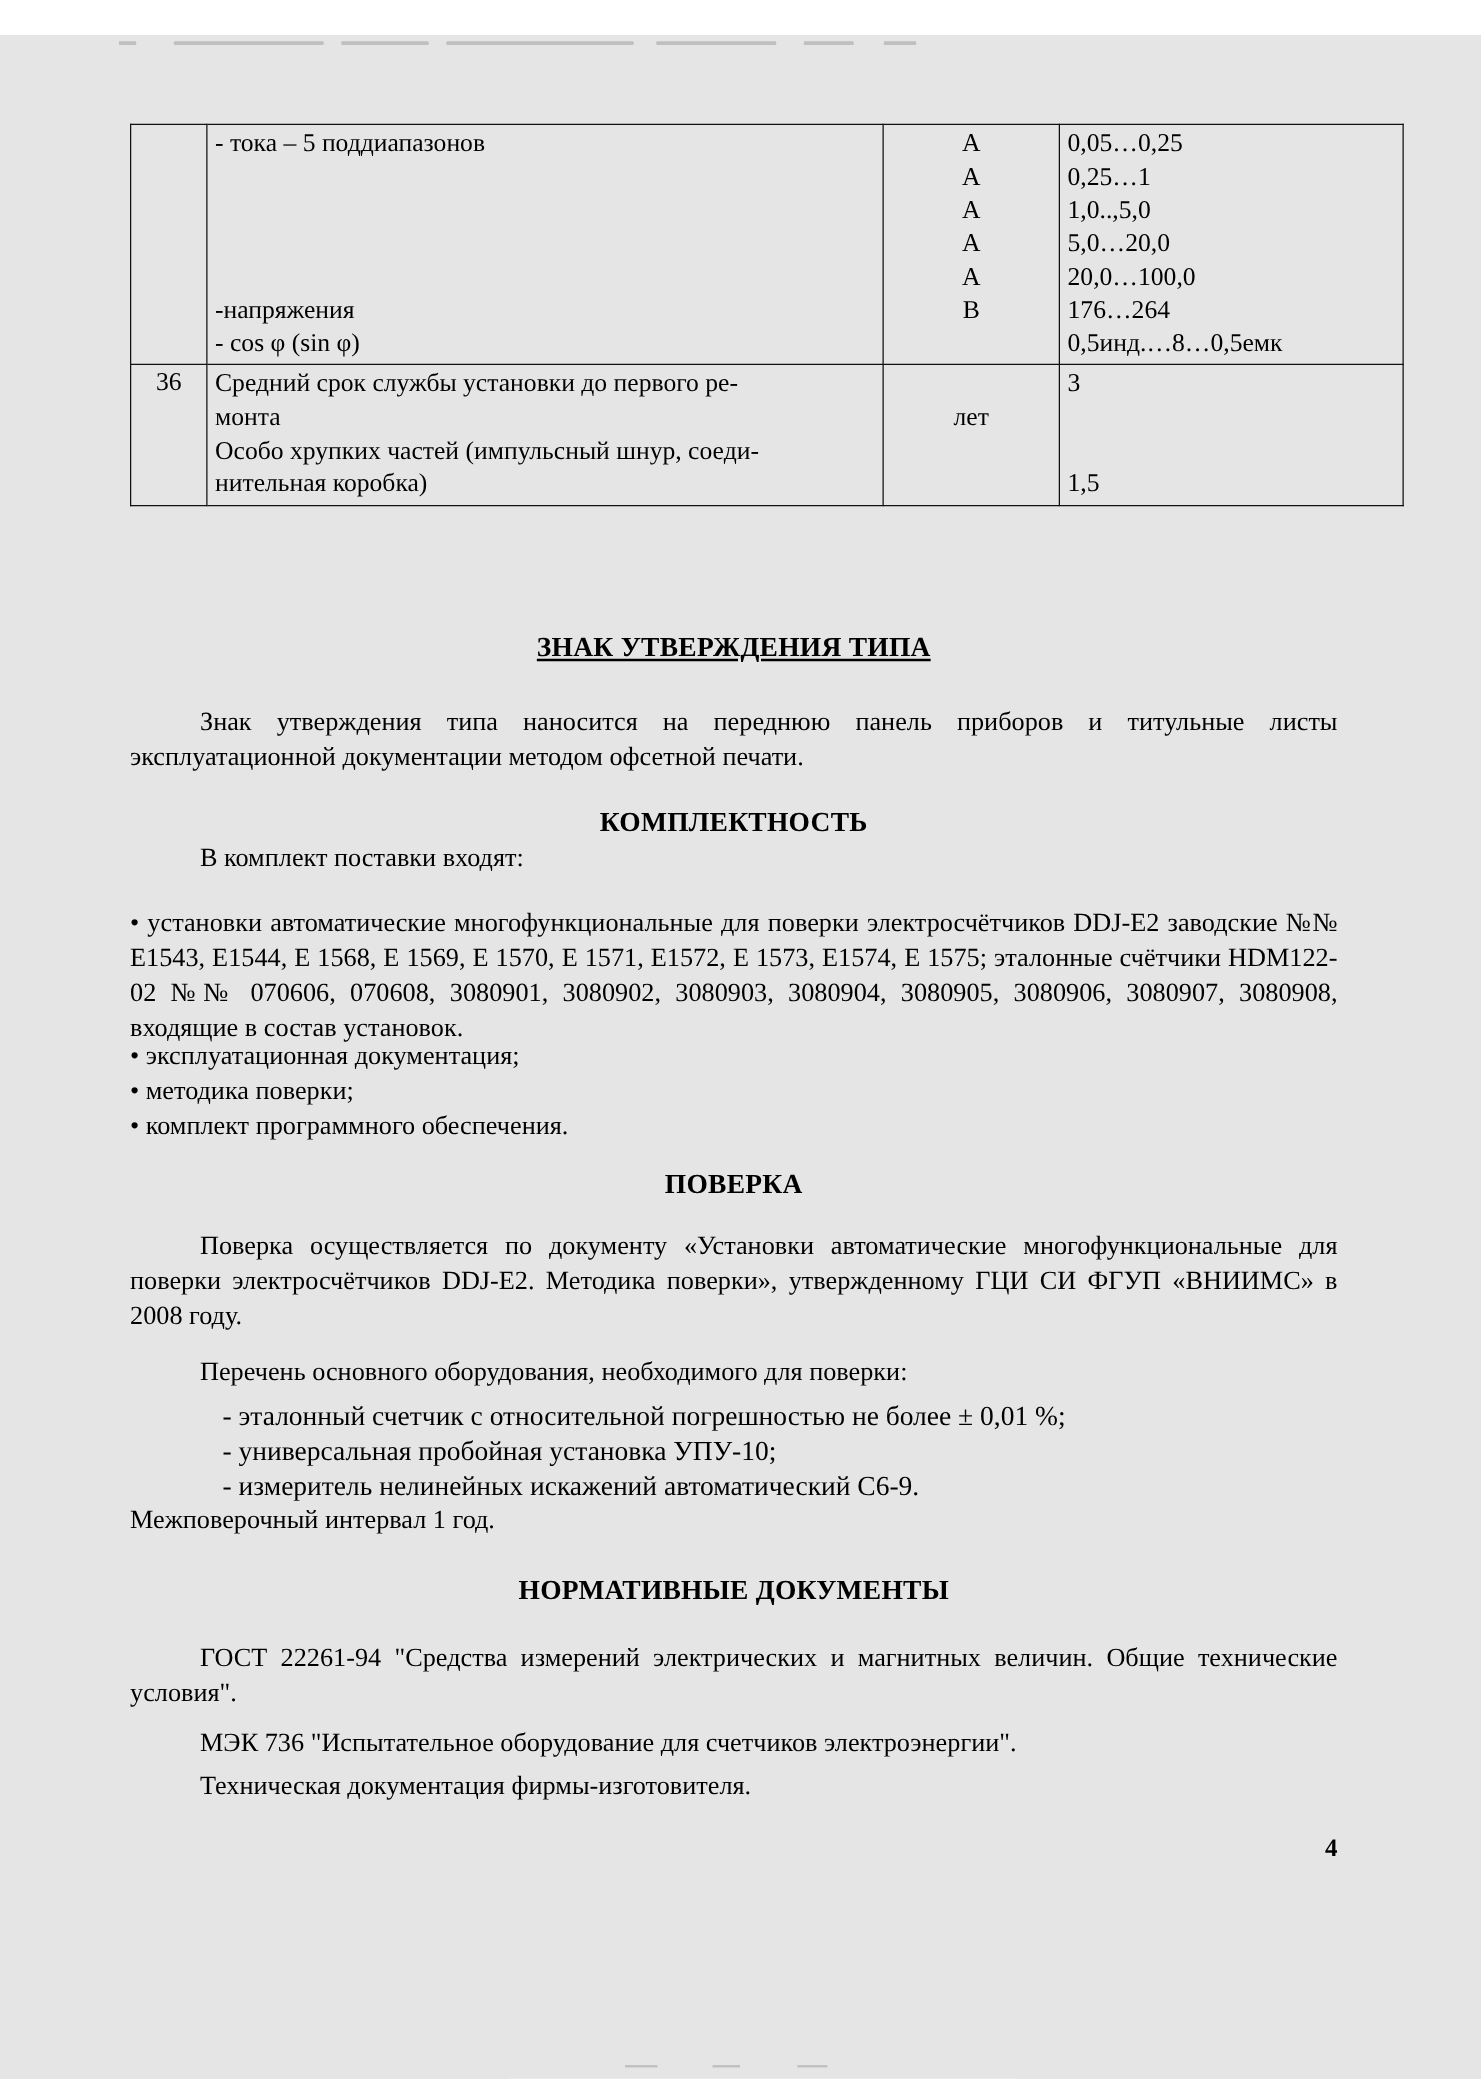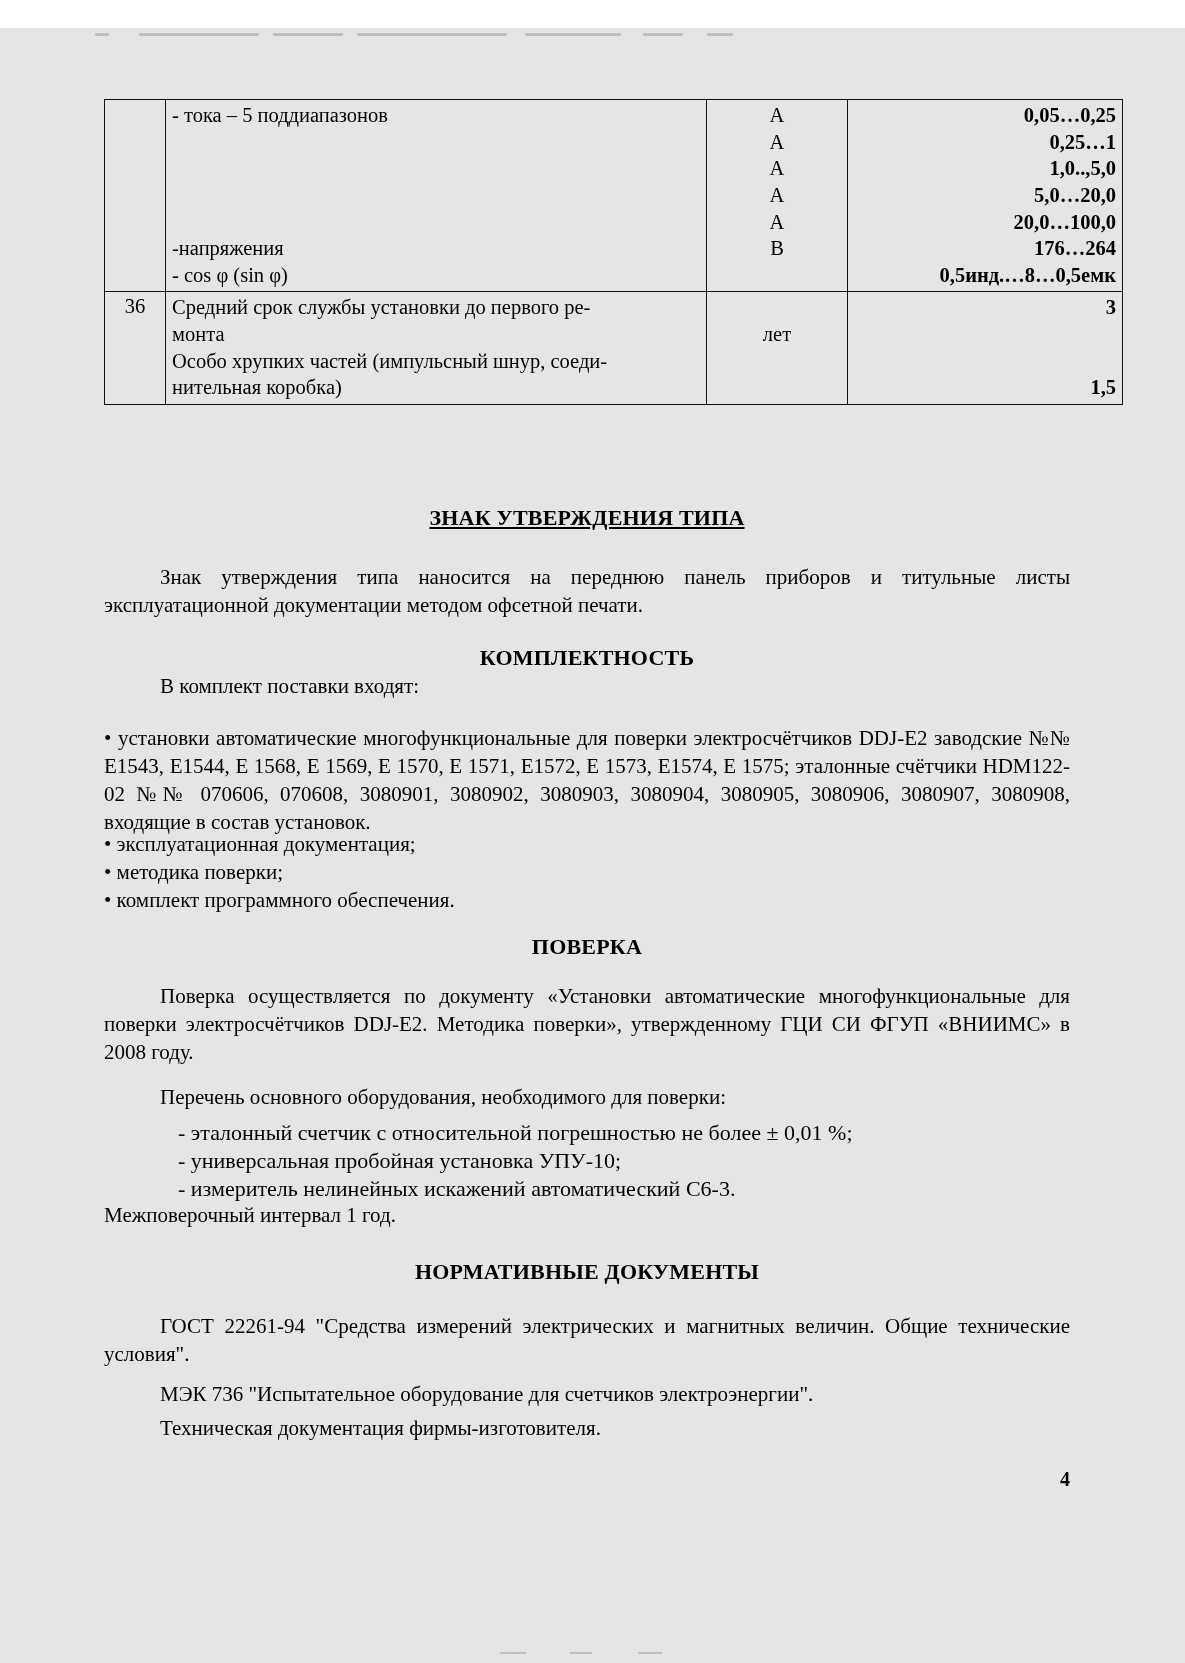--- a/index.html
+++ b/index.html
@@ -68,21 +68,21 @@
     line-height: 1.26;
   }
   table.spec td {
     border: 1.7px solid #111;
     padding: 2px 6px 3px 6px;
     vertical-align: top;
   }
   .col-num   { width: 48px;  text-align: center; }
   .col-name  { width: 528px; text-align: left; }
   .col-unit  { width: 128px; text-align: center; }
-  .col-val   { width: 262px; text-align: right; font-weight: bold; }
+  .col-val   { width: 262px; text-align: left; }
 
   .stack {
     display: block;
   }
   .stack > span {
     display: block;
     line-height: 1.30;
     white-space: pre;
   }
 
@@ -250,21 +250,21 @@
     <p class="bullet abs" style="top:697px;">• установки автоматические многофункциональные для поверки электросчётчиков DDJ-E2 заводские №№ Е1543,  Е1544,  Е 1568,  Е 1569,  Е 1570,  Е 1571,  Е1572,  Е 1573, Е1574, Е 1575; эталонные счётчики HDM122-02 №№ 070606, 070608, 3080901, 3080902, 3080903, 3080904, 3080905, 3080906, 3080907, 3080908, входящие в состав установок.</p>
     <p class="bullet abs" style="top:803px;">• эксплуатационная документация;</p>
     <p class="bullet abs" style="top:831px;">• методика поверки;</p>
     <p class="bullet abs" style="top:859px;">• комплект программного обеспечения.</p>
 
     <h2 class="section-heading abs" style="top:906px;">ПОВЕРКА</h2>
     <p class="para indent abs" style="top:955px;">Поверка осуществляется по документу «Установки автоматические многофункциональные для поверки электросчётчиков DDJ-E2. Методика поверки», утвержденному ГЦИ СИ ФГУП «ВНИИМС» в 2008 году.</p>
     <p class="para indent abs" style="top:1056px;">Перечень основного оборудования, необходимого для поверки:</p>
     <p class="sub-item abs" style="top:1090px;">- эталонный счетчик с относительной погрешностью не более ± 0,01 %;</p>
     <p class="sub-item abs" style="top:1118px;">- универсальная пробойная установка УПУ-10;</p>
-    <p class="sub-item abs" style="top:1146px;">- измеритель нелинейных искажений автоматический С6-3.</p>
+    <p class="sub-item abs" style="top:1146px;">- измеритель нелинейных искажений автоматический С6-9.</p>
     <p class="para noindent abs" style="top:1174px;">Межповерочный интервал 1 год.</p>
 
     <h2 class="section-heading abs" style="top:1231px;">НОРМАТИВНЫЕ ДОКУМЕНТЫ</h2>
     <p class="para indent abs" style="top:1285px;">ГОСТ 22261-94 "Средства измерений электрических и магнитных величин. Общие технические условия".</p>
     <p class="para indent abs" style="top:1353px;">МЭК 736  "Испытательное оборудование для счетчиков электроэнергии".</p>
     <p class="para indent abs" style="top:1387px;">Техническая документация фирмы-изготовителя.</p>
 
     <div class="page-number" style="top:1440px;">4</div>
   </div>
 

